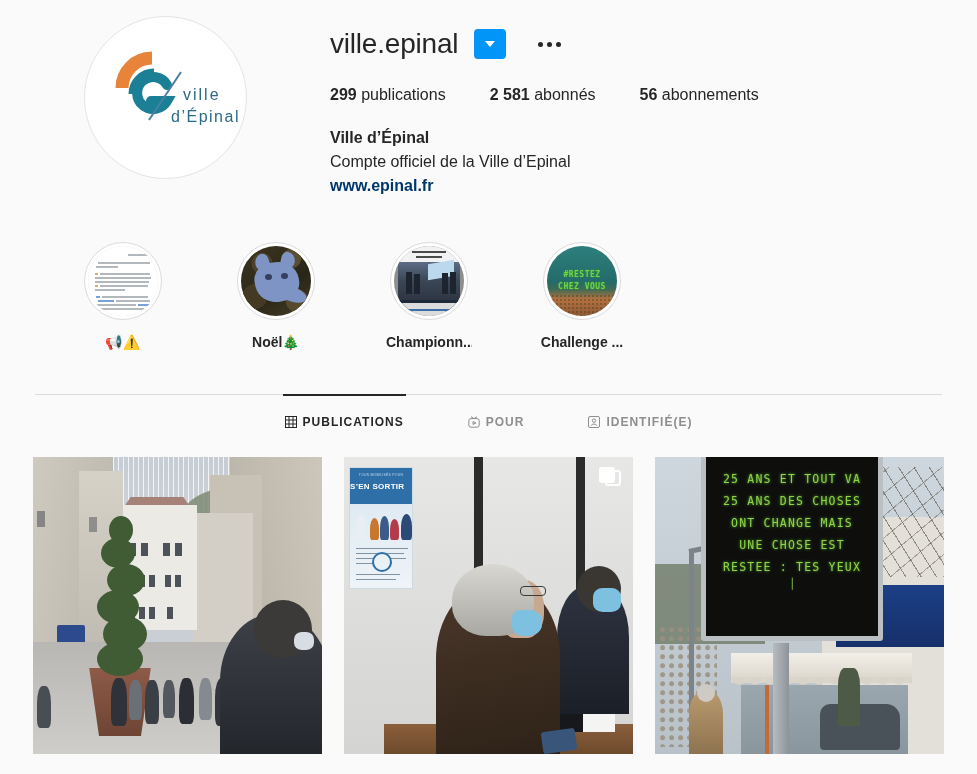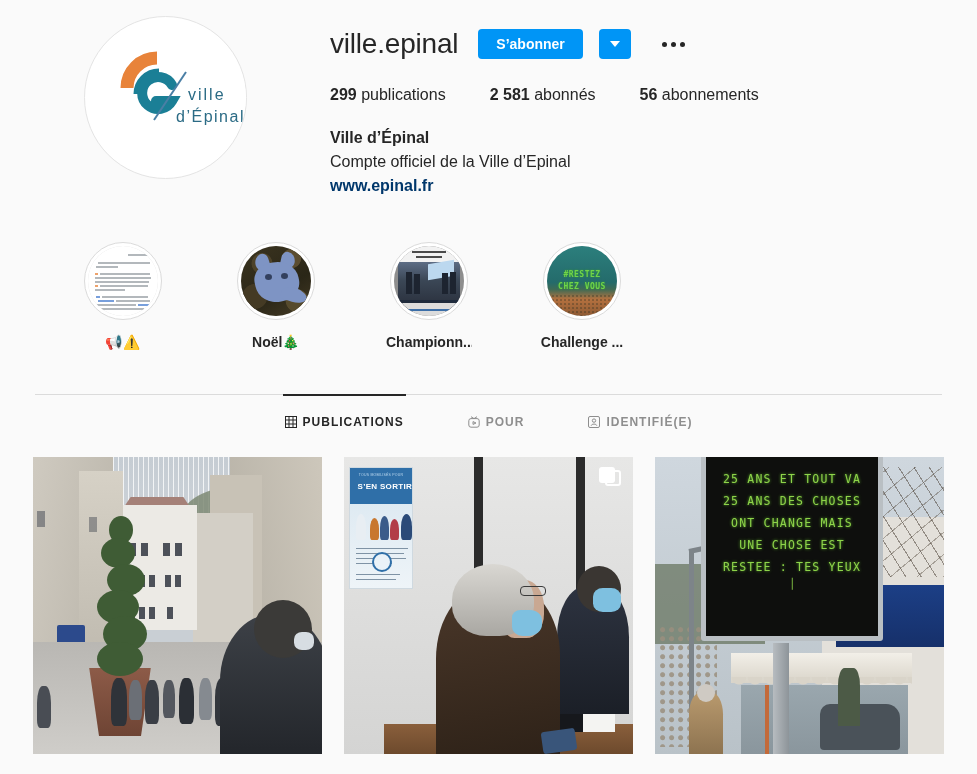--- a/index.html
+++ b/index.html
@@ -11,21 +11,21 @@
     overflow: hidden;
   }
   .page { width: 977px; height: 774px; position: relative; }
 
   
   .header { display: flex; padding: 16px 0 0 0; }
   .avatar-col { width: 330px; display: flex; justify-content: center; padding-top: 0px; }
   .avatar-ring {
     width: 163px; height: 163px; border-radius: 50%;
     border: 1px solid #e4e4e4; background: #ffffff;
-    display: flex; align-items: center; justify-content: flex-end;
+    display: flex; align-items: center; justify-content: center;
     position: relative; overflow: hidden;
   }
   .avatar-inner {
     width: 152px; height: 152px; border-radius: 50%; background: #fff;
     position: relative;
   }
   .logo-wrap { position: absolute; left: 0; top: 0; width: 152px; height: 152px; }
 
   .info-col { flex: 1; padding-top: 8px; }
   .title-row { display: flex; align-items: center; gap: 8px; height: 40px; }
@@ -191,21 +191,21 @@
   .p1-mask { position:absolute; right:8px; bottom:104px; width:20px; height:18px;
     background:#d7dde2; border-radius:40%; }
 
   
   .p2 { position:absolute; inset:0; background:#dfe0e0; }
   .p2-wall { position:absolute; inset:0; background: linear-gradient(180deg,#e7e7e6,#d4d4d3); }
   .p2-post { position:absolute; top:0; bottom:0; width:9px; background:#2b2b2b; }
   .p2-poster { position:absolute; left:5px; top:10px; width:64px; height:122px;
     background: linear-gradient(180deg,#d8e6f0,#eef4f8); border:1px solid #cfd9e0; }
   .p2-poster-top { position:absolute; left:0; right:0; top:0; height:36px; background:#2f6fa8; }
-  .p2-poster-ttl { position:absolute; left:0; right:0; top:14px; text-align:right;
+  .p2-poster-ttl { position:absolute; left:0; right:0; top:14px; text-align:left;
     color:#fff; font-size:8px; font-weight:bold; letter-spacing:.3px; }
   .p2-poster-sub { position:absolute; left:0; right:0; top:5px; text-align:center;
     color:#bcd8ef; font-size:3.5px; letter-spacing:.2px; }
   .p2-people { position:absolute; left:4px; top:40px; right:4px; height:34px; }
   .pp { position:absolute; border-radius:50% 50% 20% 20%; }
   .p2-pline { position:absolute; height:1.2px; background:#7f93a5; }
   .p2-man { position:absolute; left:92px; bottom:0; width:124px; height:170px;
     background: linear-gradient(170deg,#4b382a,#2e2218); border-radius: 44% 42% 0 0; }
   .p2-hair { position:absolute; left:108px; bottom:118px; width:82px; height:72px;
     background: linear-gradient(180deg,#d9d7d2,#a9a7a2); border-radius:50% 50% 42% 42%; }
@@ -292,21 +292,20 @@
             <text x="82" y="100" font-family="Liberation Sans, sans-serif" font-size="16" fill="#2b6b85" letter-spacing="1.5">d’Épinal</text>
           </svg>
         </div>
       </div>
     </div>
 
     <div class="info-col">
 
       <div class="title-row">
         <span class="username">ville.epinal</span>
-        <button class="btn-follow">S’abonner</button>
         <button class="btn-caret">
           <span class="caret-tri"></span>
         </button>
         <button class="btn-more">
           <span class="dot"></span>
           <span class="dot"></span>
           <span class="dot"></span>
         </button>
       </div>
 

